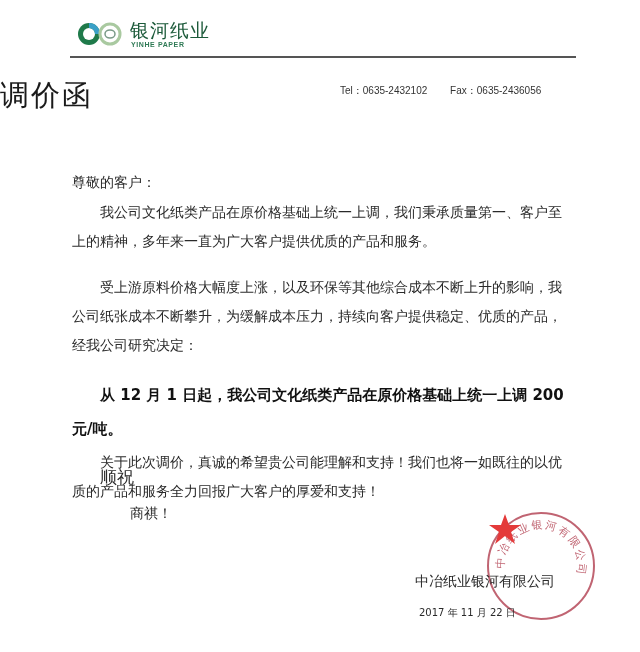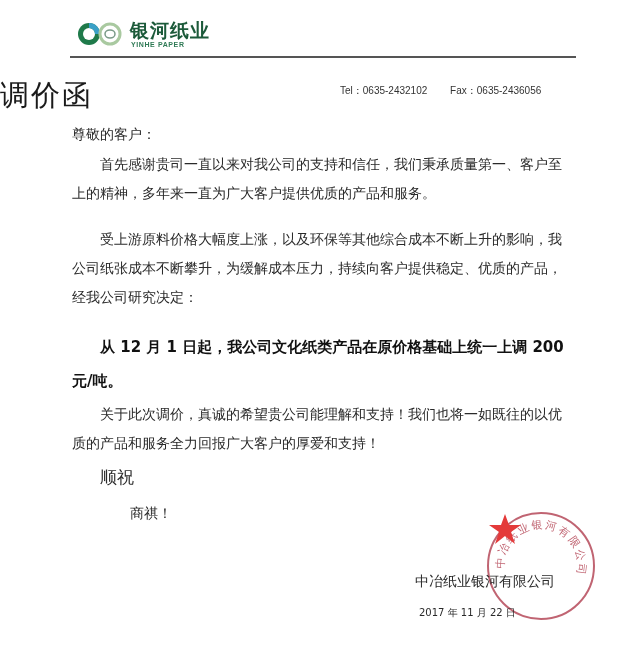--- a/index.html
+++ b/index.html
@@ -32,21 +32,21 @@
       position: absolute;
       left: 0; top: 4px;
       width: 50px;
       height: 28px;
     }
     .logo-text-cn {
       position: absolute;
       left: 54px;
       top: 2px;
       font-size: 19px;
-      font-weight: bold;
+      font-weight: normal;
       color: #1c5a3a;
       letter-spacing: 1px;
       white-space: nowrap;
     }
     .logo-text-en {
       position: absolute;
       left: 55px;
       top: 25px;
       font-size: 7px;
       font-weight: bold;
@@ -85,20 +85,21 @@
       color: #1a1a1a;
       letter-spacing: 2px;
     }
     .body-text {
       position: absolute;
       left: 72px;
       width: 500px;
       font-size: 14px;
       line-height: 29px;
       color: #2a2a2a;
+      margin-top: 48px;
     }
     .salutation { top: 120px; }
     .para { text-indent: 28px; }
     .p1 { top: 150px; }
     .p2 { top: 225px; }
     .p3 {
       top: 330px;
       font-weight: bold;
       font-size: 15px;
       line-height: 34px;
@@ -174,21 +175,21 @@
     <span>Tel：</span><span>0635-2432102</span>
     <span class="fax">Fax：</span><span>0635-2436056</span>
   </div>
   <div class="header-rule"></div>
 </div>
 
 <div class="doc-title">调价函</div>
 
 <div class="body-text salutation">尊敬的客户：</div>
 
-<div class="body-text para p1">首先感谢贵司一直以来对我公司的支持和信任，我们秉承质量第一、客户至上的精神，多年来一直为广大客户提供优质的产品和服务。</div>
+<div class="body-text para p1">我公司文化纸类产品在原价格基础上统一上调，我们秉承质量第一、客户至上的精神，多年来一直为广大客户提供优质的产品和服务。</div>
 <div class="body-text para p2">受上游原料价格大幅度上涨，以及环保等其他综合成本不断上升的影响，我公司纸张成本不断攀升，为缓解成本压力，持续向客户提供稳定、优质的产品，经我公司研究决定：</div>
 <div class="body-text para p3">从 12 月 1 日起，我公司文化纸类产品在原价格基础上统一上调 200 元/吨。</div>
 <div class="body-text para p4">关于此次调价，真诚的希望贵公司能理解和支持！我们也将一如既往的以优质的产品和服务全力回报广大客户的厚爱和支持！</div>
 
 <div class="closing1">顺祝</div>
 <div class="closing2">商祺！</div>
 
 <div class="stamp">
   <svg width="104" height="104" viewBox="0 0 104 104">
     <defs>

